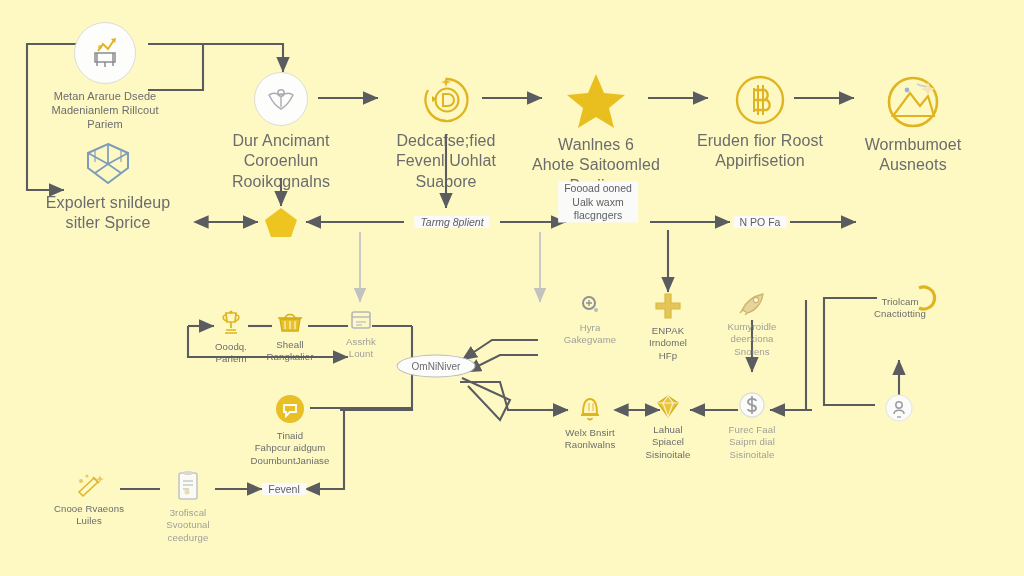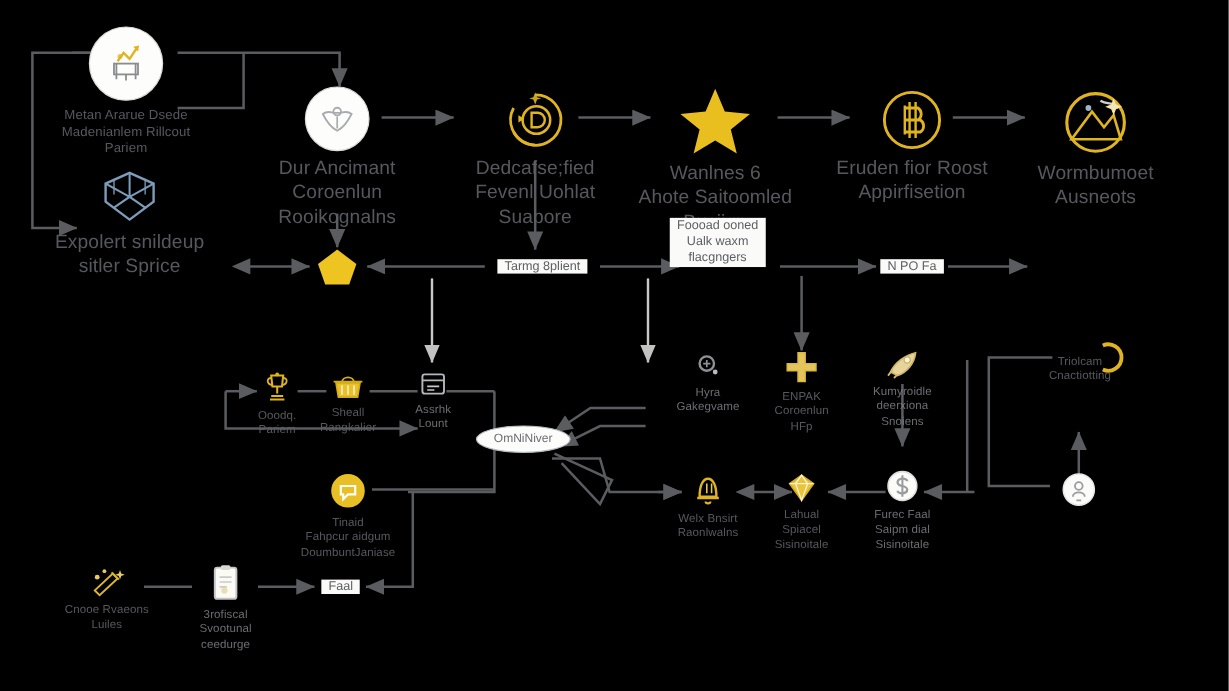--- a/index.html
+++ b/index.html
@@ -5,21 +5,21 @@
 <style>
   html, body {
     margin: 0;
     padding: 0;
     background: #ffffff;
   }
   #canvas {
     position: relative;
     width: 1024px;
     height: 576px;
-    background: #000000;
+    background: #fef9c3;
     overflow: hidden;
     font-family: "Liberation Sans", sans-serif;
     -webkit-font-smoothing: antialiased;
   }
   #vector-layer {
     position: absolute;
     left: 0;
     top: 0;
     width: 1024px;
     height: 576px;
@@ -371,21 +371,21 @@
 Gakegvame</div>
   </div>
 
   <div class="node sm" style="left:668px; top:292px; width:100px; margin-left:-50px;">
     <div class="icon-wrap">
       <svg width="28" height="28" viewBox="0 0 28 28" class="sketch">
         <path d="M11,2 L17,2 L17,11 L26,11 L26,17 L17,17 L17,26 L11,26 L11,17 L2,17 L2,11 L11,11 z" fill="#e3c55c" stroke="#d9b93b" stroke-width="1.2"></path>
       </svg>
     </div>
     <div class="label" style="white-space:pre-line;">ENPAK
-Coroenlun
+Irndomel
 HFp</div>
   </div>
 
   <div class="node sm faint" style="left:752px; top:290px; width:104px; margin-left:-52px;">
     <div class="icon-wrap">
       <svg width="32" height="26" viewBox="0 0 32 26" class="sketch">
         <path d="M6,20 C10,12 18,6 27,4 C26,13 20,20 12,23 z" fill="#e6d49a" stroke="#cdb66a" stroke-width="1.3"></path>
         <path d="M8,18 L4,23 M12,22 L9,25" stroke="#d4bb6b" stroke-width="1.5"></path>
         <circle cx="20" cy="10" r="2.6" fill="#fbf6e2" stroke="#cdb66a" stroke-width="1.1"></circle>
       </svg>
@@ -451,19 +451,19 @@
         <path d="M10,21 C10,16 20,16 20,21" fill="none" stroke="#9b9d9f" stroke-width="1.5"></path>
         <path d="M13,24 L17,24" stroke="#9b9d9f" stroke-width="1.3"></path>
       </svg>
     </div>
     <div class="label" style="white-space:pre-line;"></div>
   </div>
 
   <div class="edge-label" style="left: 598px; top: 202px; text-align: center; line-height: 1.3; white-space: pre-line;">Foooad ooned
 Ualk waxm
 flacgngers</div>
-  <div class="edge-label" style="left:452px; top:222px;">Tarmg 8plient</div>
+  <div class="edge-label" style="left:452px; top:222px;font-style:italic;">Tarmg 8plient</div>
   <div class="edge-label" style="left:760px; top:222px;">N PO Fa</div>
-  <div class="edge-label" style="left:284px; top:489px;">Faal</div>
+  <div class="edge-label" style="left:284px; top:489px;">Fevenl</div>
 
   <div class="pill" style="left:436px; top:366px;">OmNiNiver</div>
 
 </div>
 
 </body></html>

